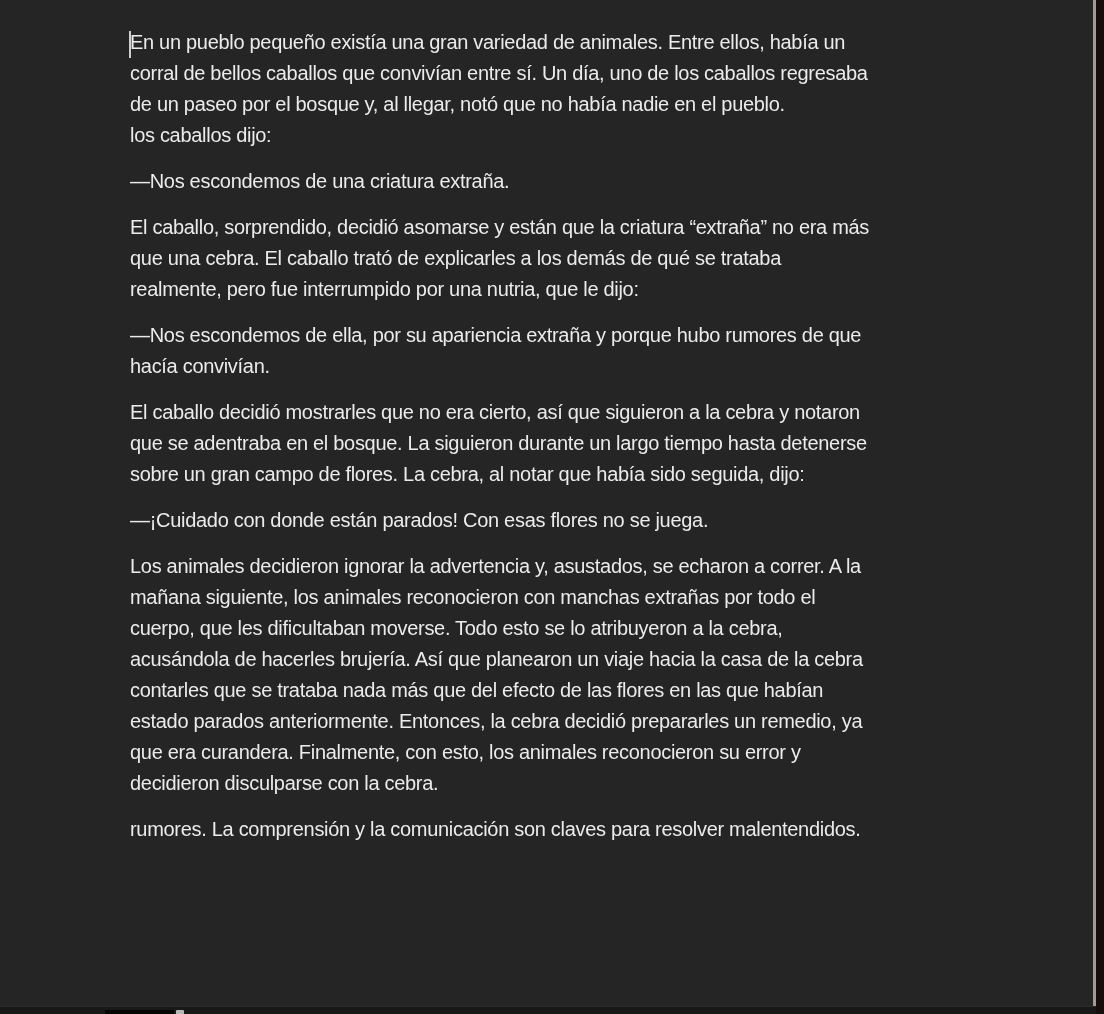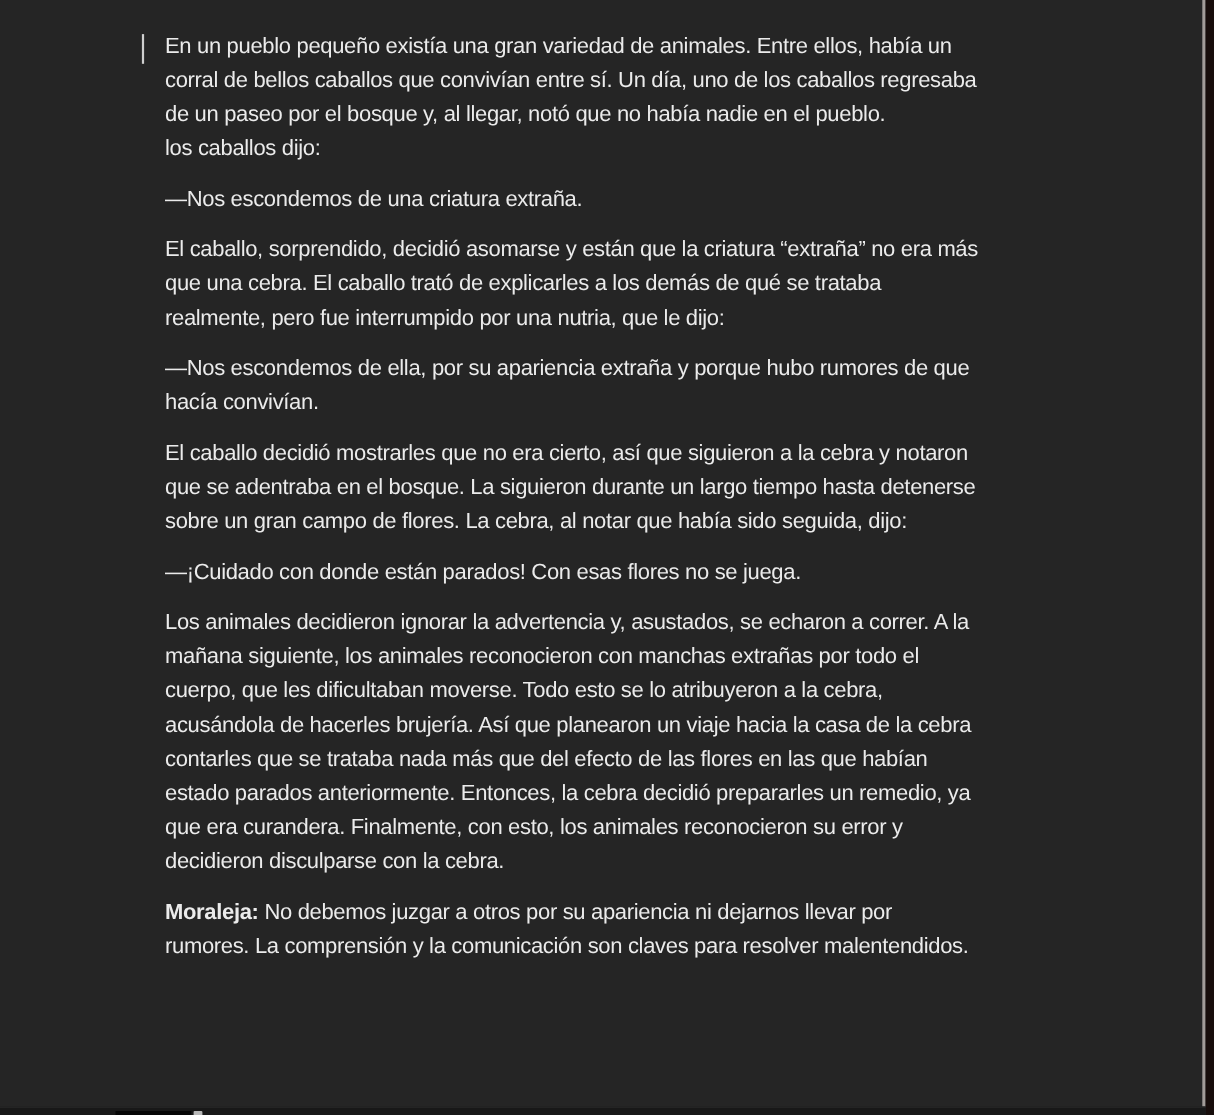--- a/index.html
+++ b/index.html
@@ -32,21 +32,20 @@
     margin: 0 0 15px 0;
   }
   .line {
     white-space: pre;
     font-size: 20px;
     line-height: 31px;
     height: 31px;
     letter-spacing: -0.3px;
     color: var(--text, #ebebeb);
     font-weight: 400;
-    margin-left: 20px;
   }
   .line .bold {
     font-weight: 700;
   }
   .caret {
     position: absolute;
     left: 129px;
     top: 31px;
     width: 2px;
     height: 27px;
@@ -132,21 +131,20 @@
         <div class="line">Los animales decidieron ignorar la advertencia y, asustados, se echaron a correr. A la</div>
         <div class="line">mañana siguiente, los animales reconocieron con manchas extrañas por todo el</div>
         <div class="line">cuerpo, que les dificultaban moverse. Todo esto se lo atribuyeron a la cebra,</div>
         <div class="line">acusándola de hacerles brujería. Así que planearon un viaje hacia la casa de la cebra</div>
         <div class="line">contarles que se trataba nada más que del efecto de las flores en las que habían</div>
         <div class="line">estado parados anteriormente. Entonces, la cebra decidió prepararles un remedio, ya</div>
         <div class="line">que era curandera. Finalmente, con esto, los animales reconocieron su error y</div>
         <div class="line">decidieron disculparse con la cebra.</div>
       </div>
       <div class="para">
-        <div class="line"><span class="bold">Moraleja:</span> No debemos juzgar a otros por su apariencia ni dejarnos llevar por</div>
         <div class="line">rumores. La comprensión y la comunicación son claves para resolver malentendidos.</div>
       </div>
     </div>
 </div>
 
 <div class="scroll-line"></div>
 <div class="right-gutter"></div>
 
 <div class="bottom-bar">
   <div class="frag-black"></div>

